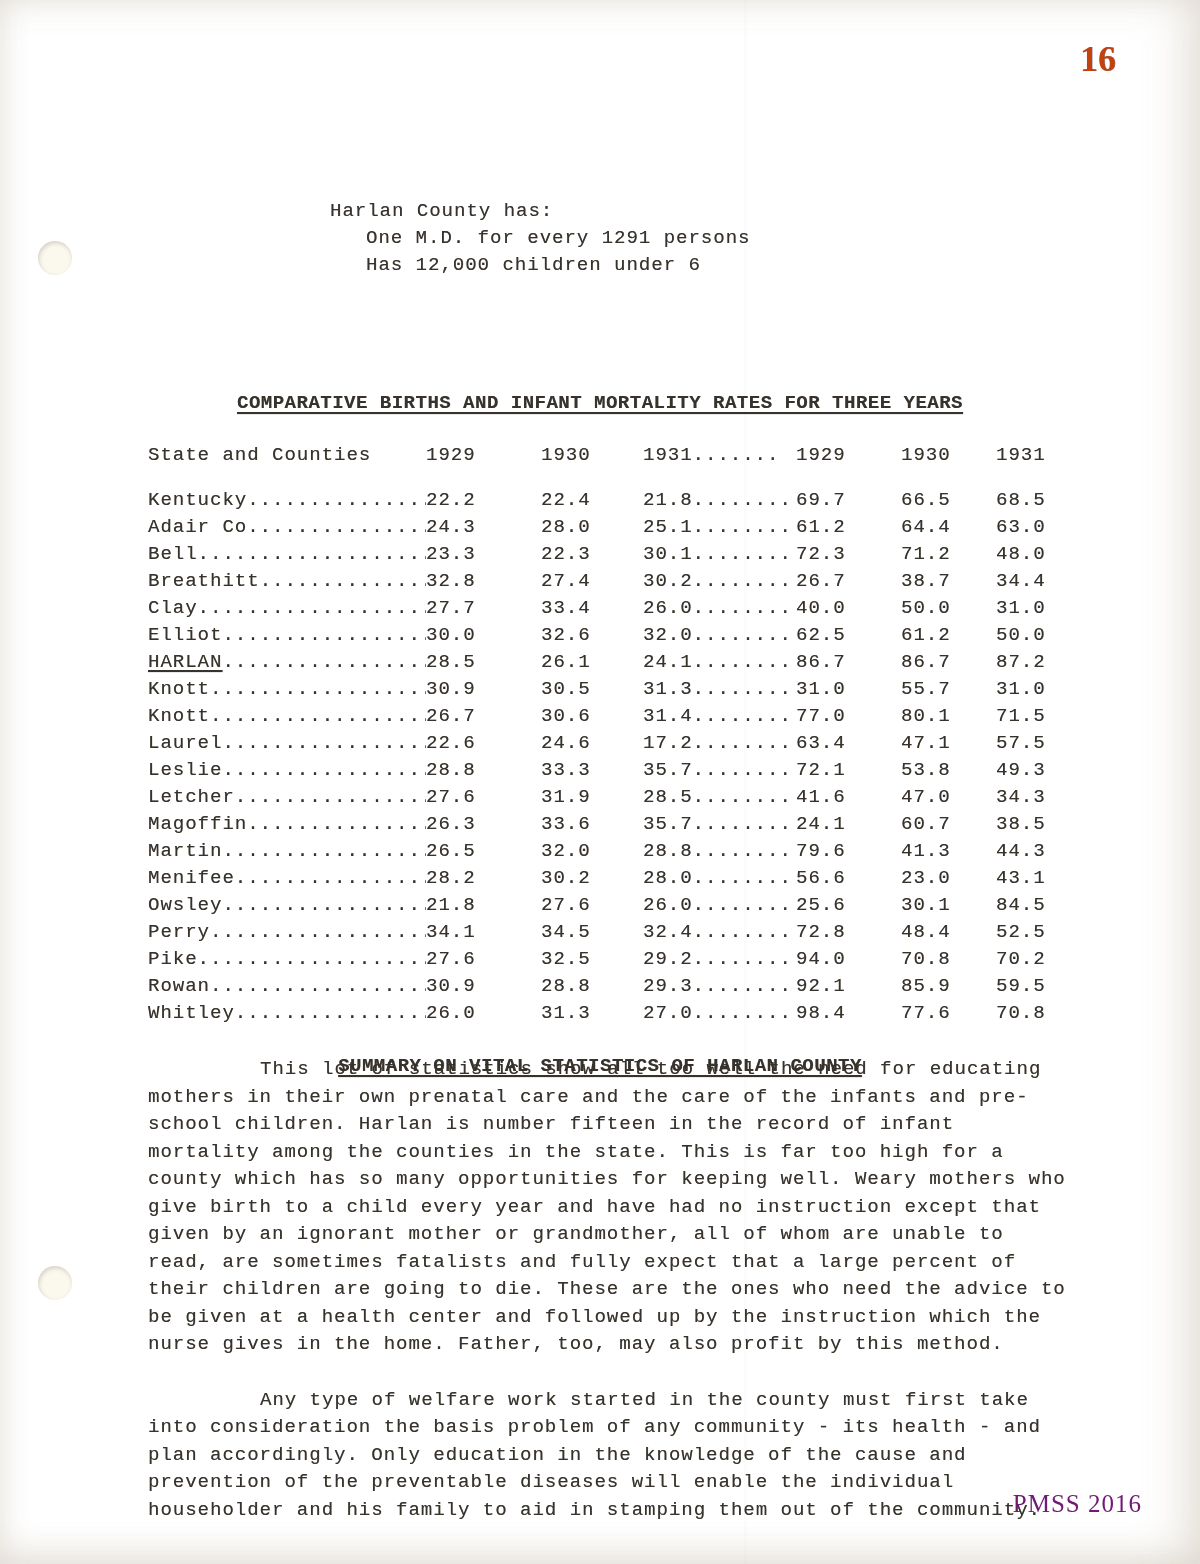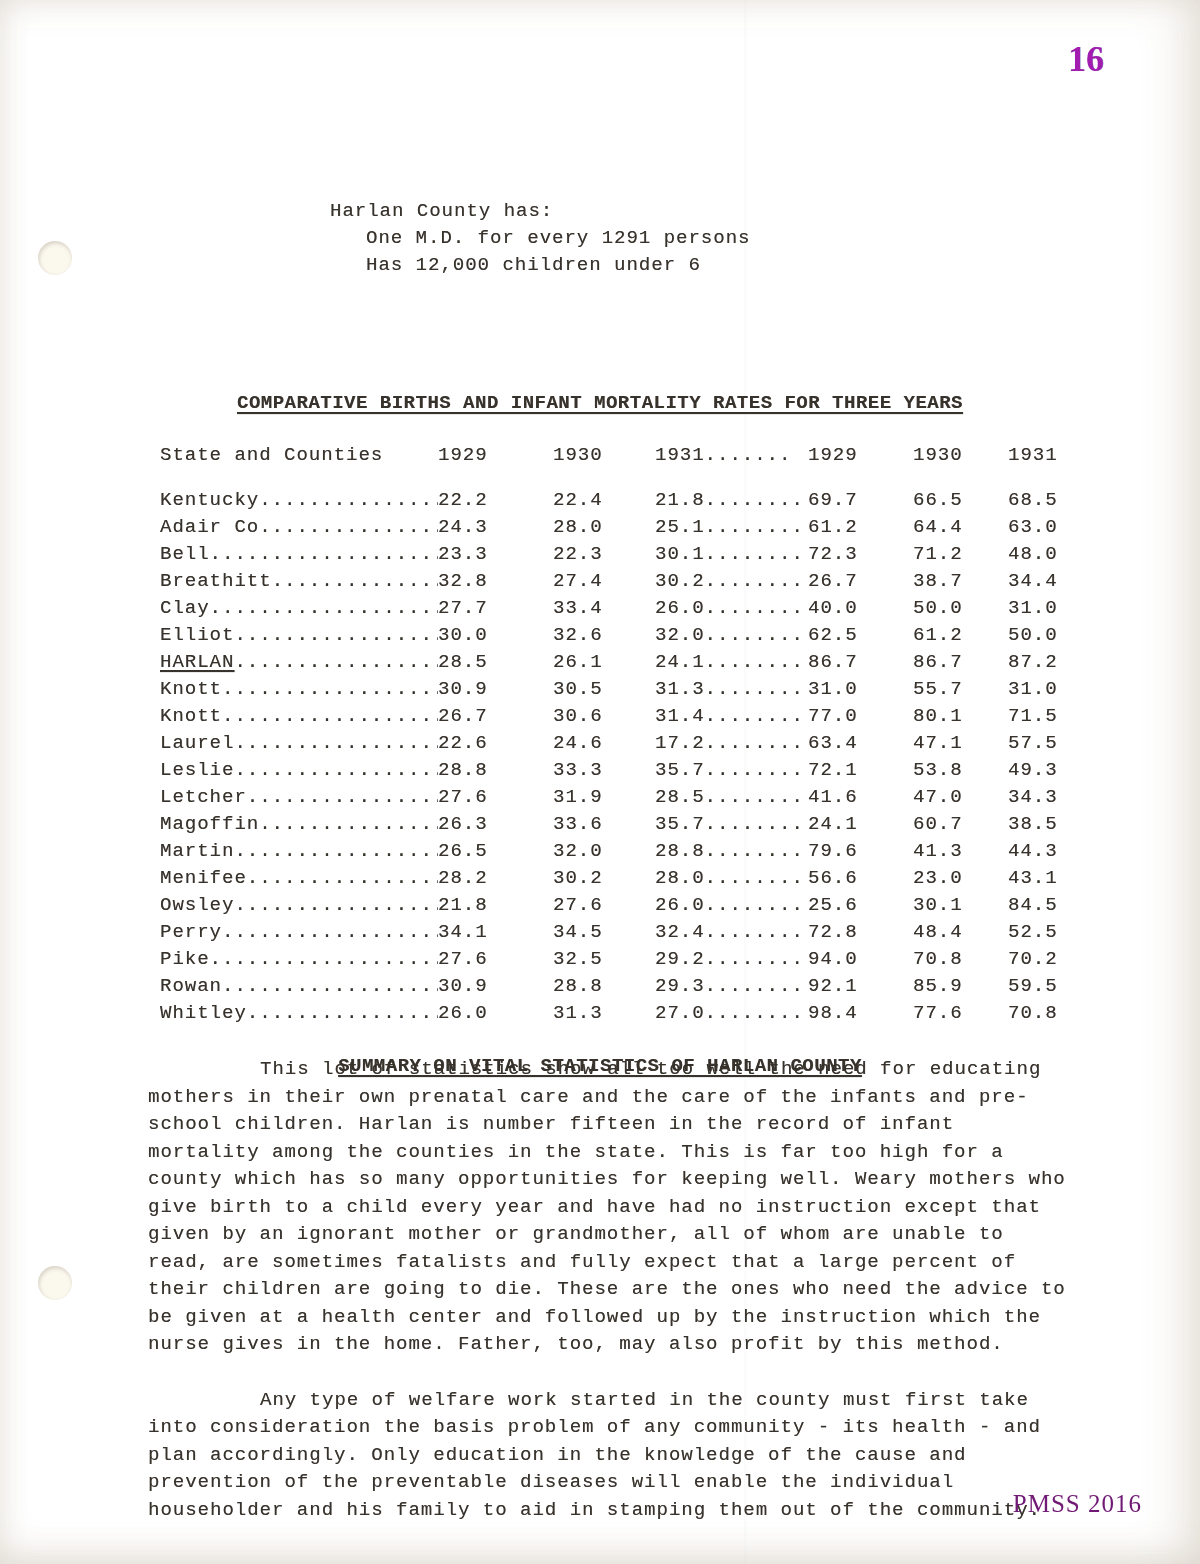--- a/index.html
+++ b/index.html
@@ -27,40 +27,40 @@
   }
   .punch-hole {
     position: absolute; left: 38px; width: 34px; height: 34px; border-radius: 50%;
     background: #fbf8ee;
     box-shadow: inset 1px 2px 4px rgba(80,65,40,0.22), 0 0 2px rgba(255,255,255,0.7);
   }
   .hole-top { top: 241px; }
   .hole-bottom { top: 1266px; }
 
   .page-number {
-    position: absolute; top: 38px; right: 96px;
+    position: absolute; top: 38px; right: 84px;
     font-family: "Liberation Serif", "DejaVu Serif", serif;
-    font-weight: bold; font-size: 36px; color: #a21caf;
+    font-weight: bold; font-size: 36px; color: #c2410c;
     text-shadow: 0.4px 0.4px 0.6px rgba(35,70,150,0.5);
     letter-spacing: 0;
   }
 
   .intro { position: absolute; left: 330px; top: 198px; line-height: 27px; }
   .intro-item { margin-left: 36px; }
 
   .table-title, .summary-title {
     position: absolute; left: 0; width: 100%; text-align: center;
     font-size: 19px; font-weight: bold; letter-spacing: 0.5px;
     text-decoration: underline; text-decoration-thickness: 1.5px; text-underline-offset: 4px;
     margin: 0;
   }
   .table-title { top: 392px; }
   .summary-title { top: 1055px; }
 
-  .stats-table { position: absolute; left: 160px; top: 444px; width: 905px; }
+  .stats-table { position: absolute; left: 148px; top: 444px; width: 905px; }
   .thead-row { display: flex; height: 27px; margin-bottom: 18px; }
   .trow { display: flex; height: 27px; align-items: baseline; }
   .c0 { width: 278px; display: flex; overflow: hidden; }
   .c1 { width: 115px; }
   .c2 { width: 102px; }
   .c3 { width: 153px; display: flex; overflow: hidden; }
   .c4 { width: 105px; }
   .c5 { width: 95px; }
   .c6 { flex: 1; }
   .leader { flex: 1; overflow: hidden; white-space: nowrap; }

